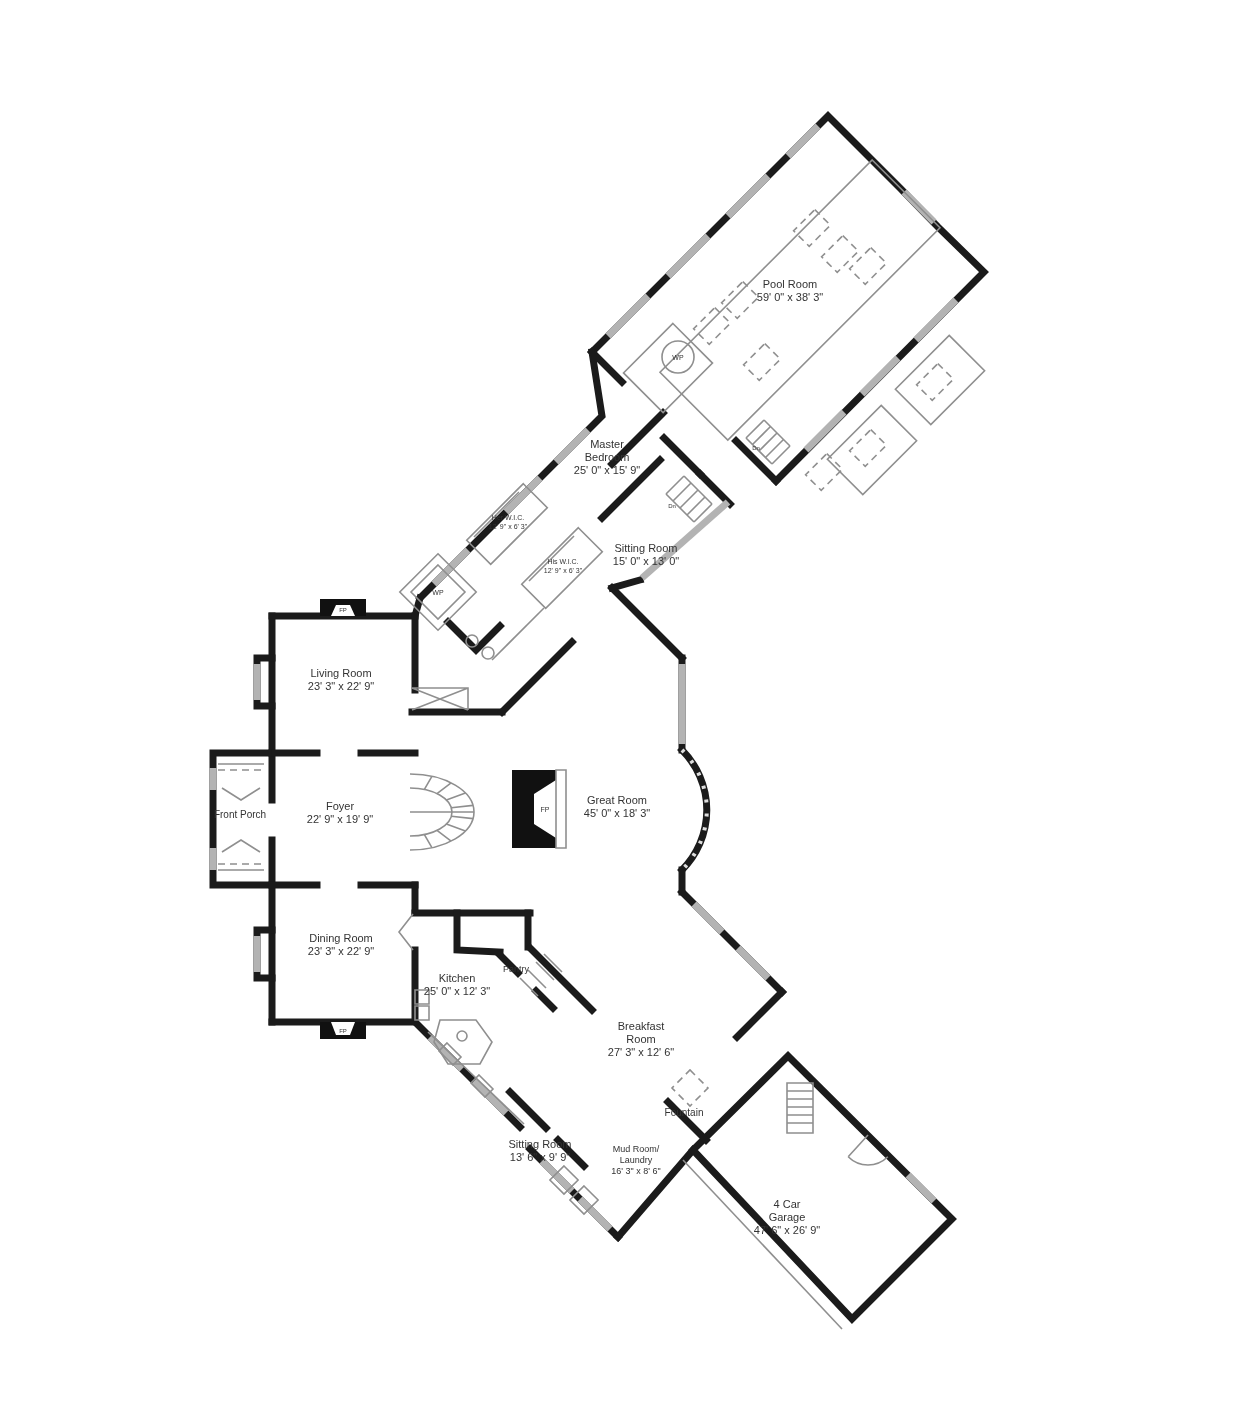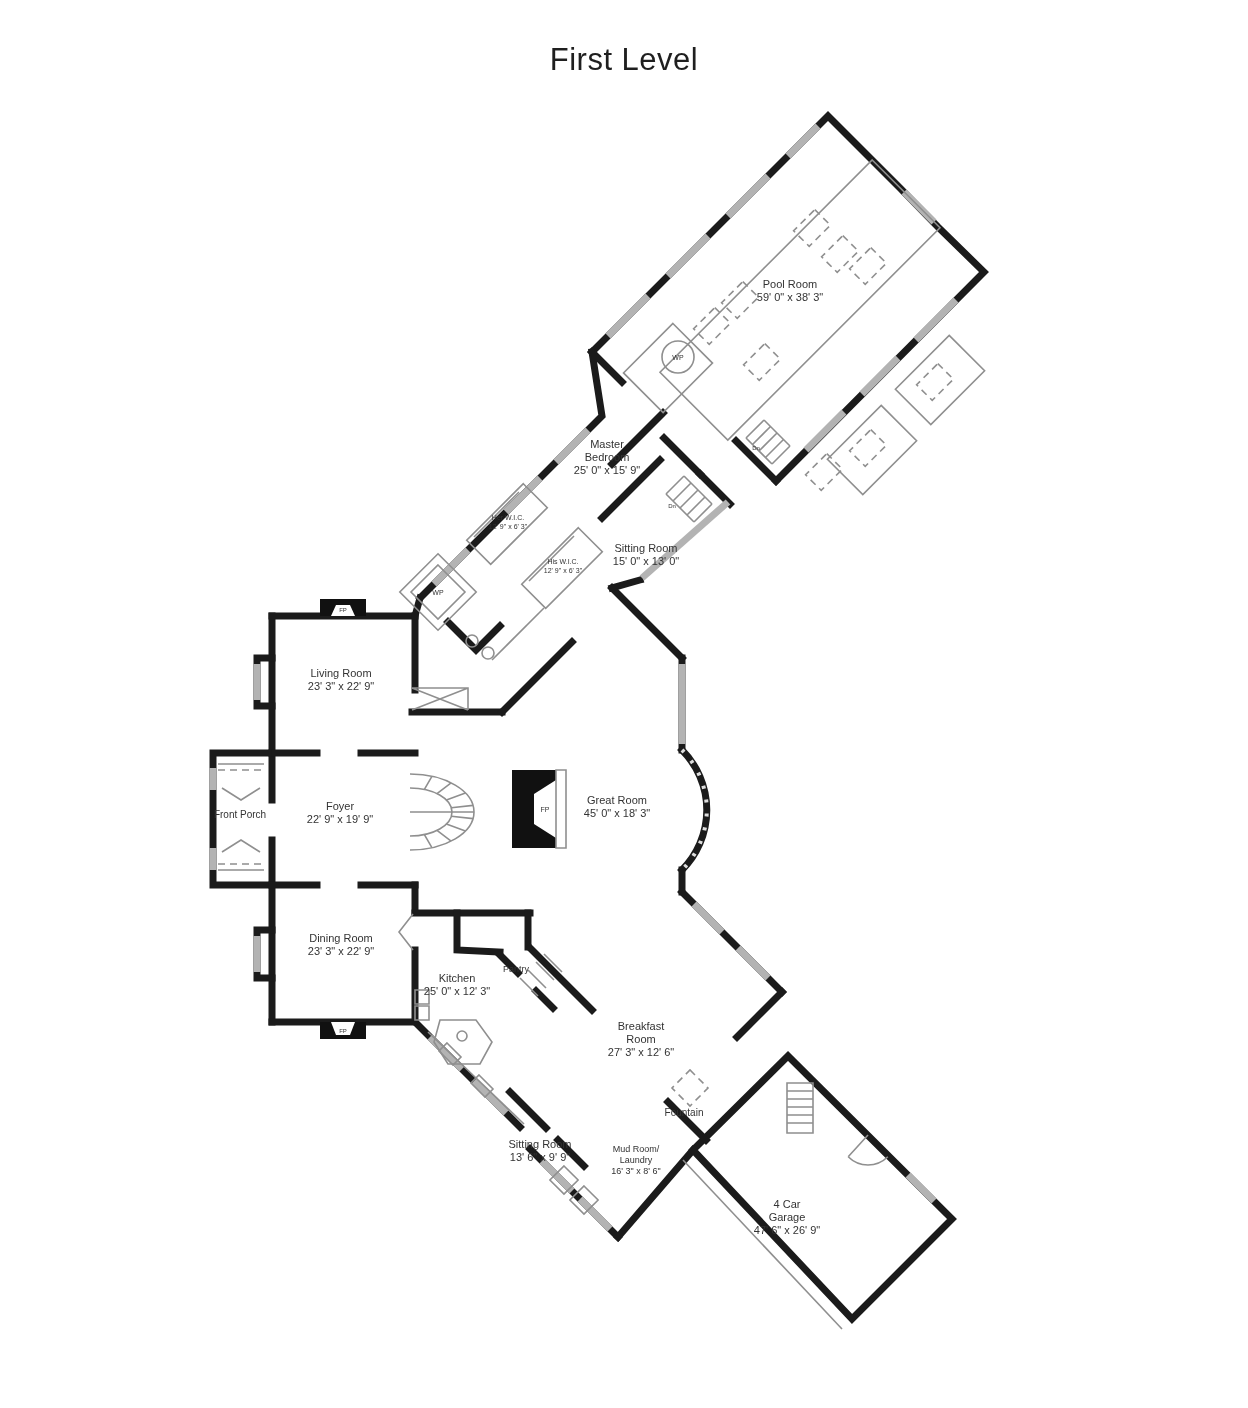--- a/index.html
+++ b/index.html
@@ -17,21 +17,20 @@
   .thin path{stroke:var(--thin);stroke-width:1.6;fill:none;}
   .dashed path{stroke:var(--thin);stroke-width:1.6;fill:none;stroke-dasharray:7 5;}
   .fillblack path{fill:#111111;stroke:none;}
   .fillwhite path{fill:#ffffff;stroke:none;}
   .lbl{fill:var(--label);text-anchor:middle;font-family:"Liberation Sans",sans-serif;}
 </style>
 </head>
 <body>
 
 <div class="stage">
-  <div class="plan-title">First Level</div>
   <svg id="floor-plan-svg" viewBox="0 0 1248 1408" width="1248" height="1408" xmlns="http://www.w3.org/2000/svg">
       <g class="wall">
         <path d="M272,616 L272,800 M272,840 L272,1022"></path>
         <path d="M272,616 L415,616"></path>
         <path d="M415,616 L415,690"></path>
         <path d="M272,753 L317,753 M361,753 L415,753"></path>
         <path d="M268,753 L213,753 L213,885 L268,885"></path>
         <path d="M272,885 L317,885 M361,885 L415,885"></path>
         <path d="M415,950 L415,1022 L272,1022"></path>
         <path d="M272,658 L257,658 L257,706 L272,706"></path>

